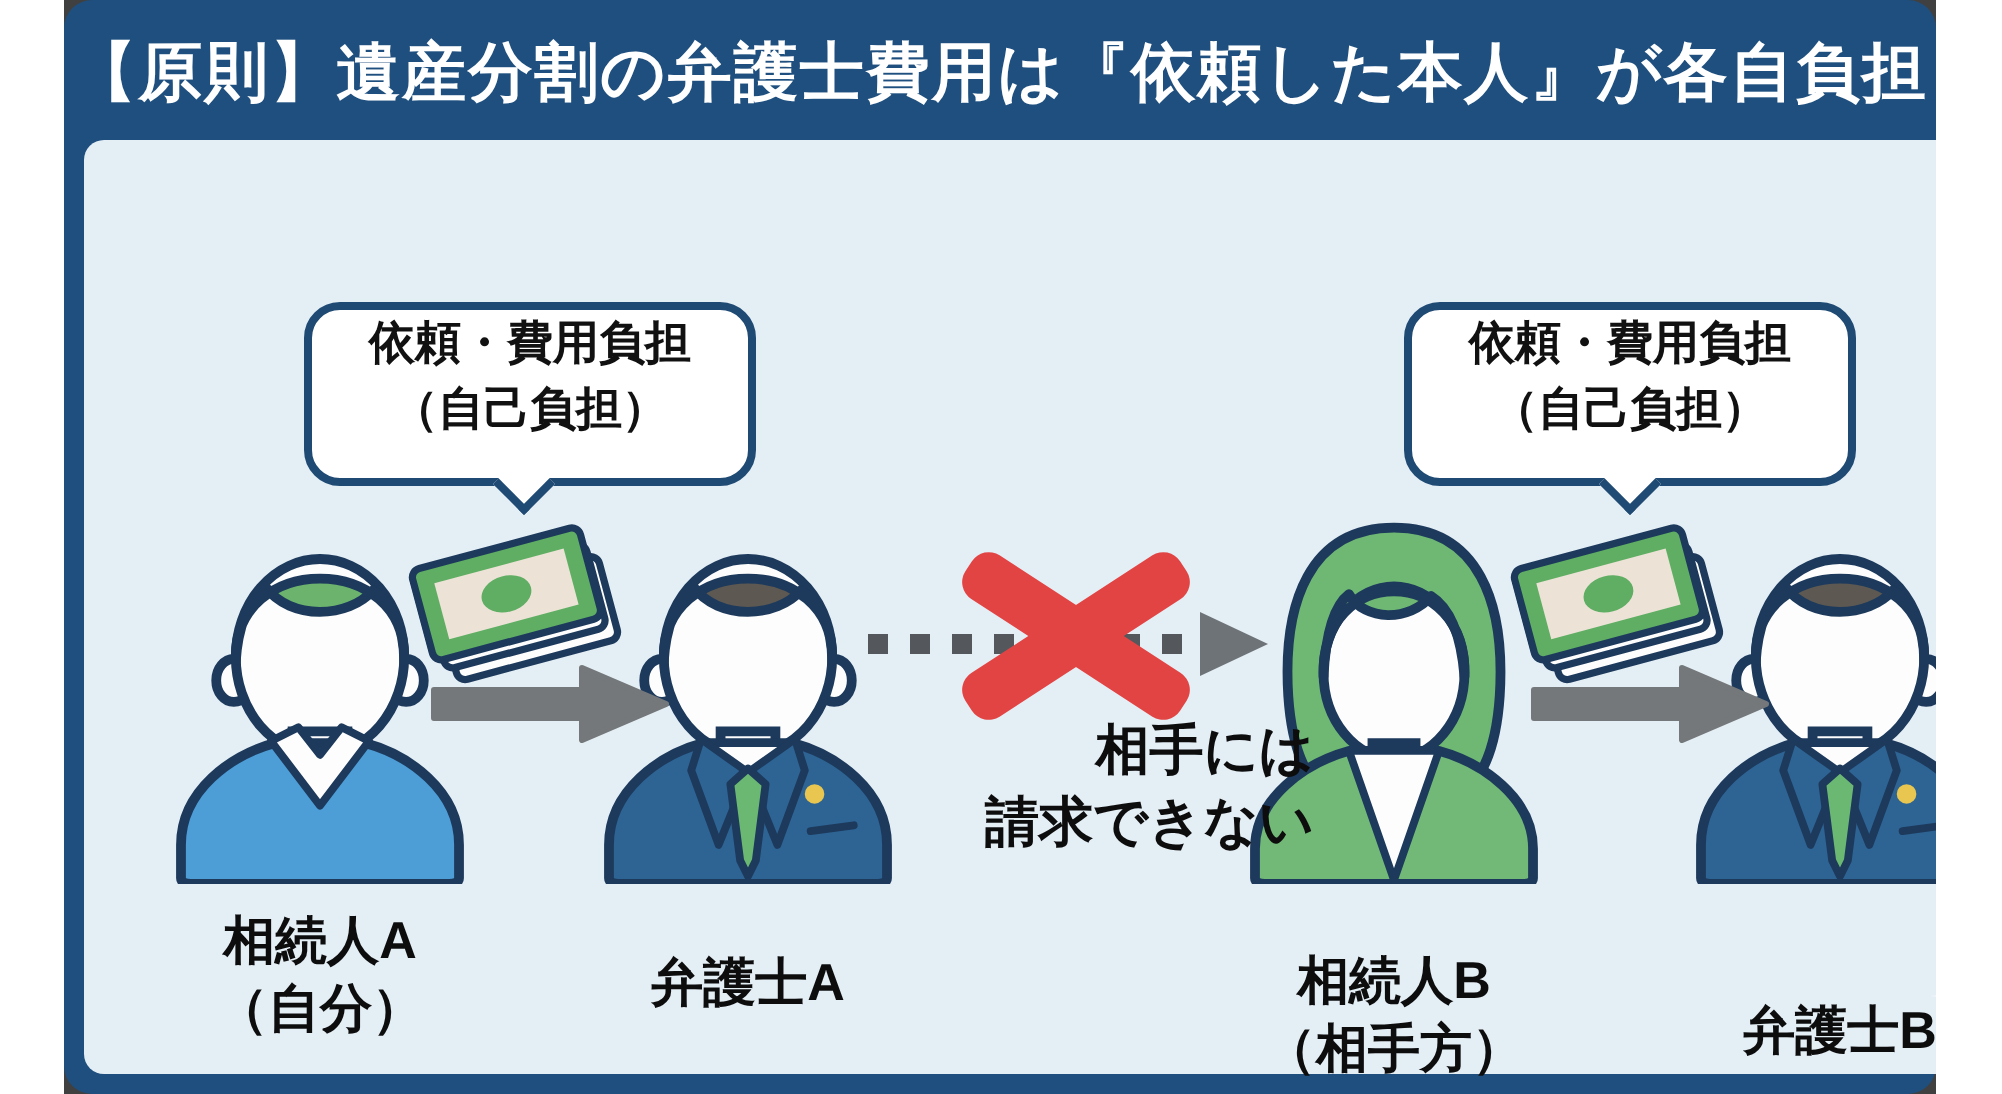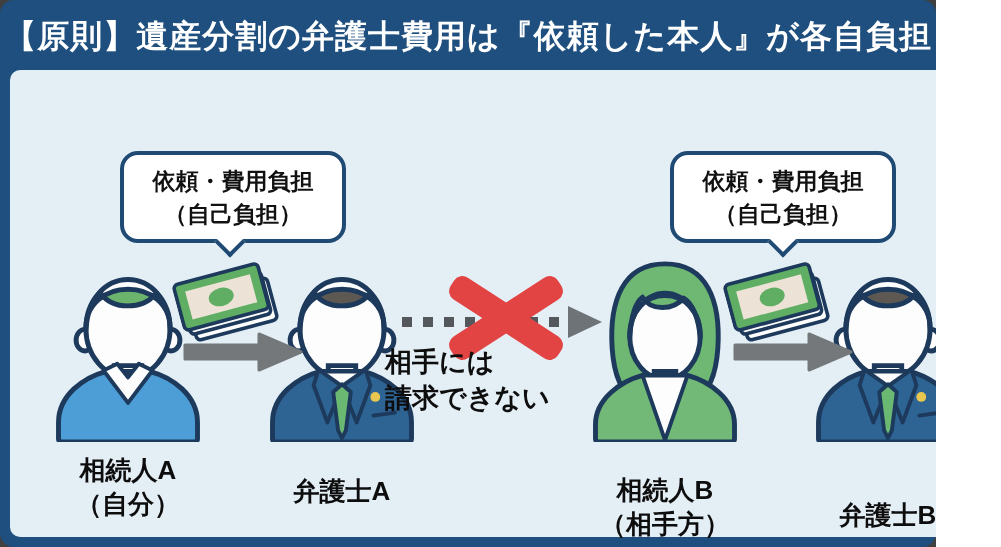--- a/index.html
+++ b/index.html
@@ -1,18 +1,18 @@
 <!DOCTYPE html>
 <html><head>
 <meta charset="utf-8">
 <style>
   * { margin:0; padding:0; box-sizing:border-box; }
   body { background:#ffffff; font-family:"Liberation Sans","DejaVu Sans",sans-serif; }
   #canvas {
-    position:relative; width:936px; height:547px; overflow:hidden; background:#404040;
+    position:relative; width:936px; height:547px; overflow:hidden; background:#404040;margin-left:32px;
   }
   .frame {
     position:absolute; inset:0; background:#1e4f7e; border-radius:14px;
   }
   .header-title {
     position:absolute; left:0; top:14px; width:100%;
     text-align:center; color:#ffffff; font-size:32px; font-weight:800;
     letter-spacing:1px; line-height:44px; white-space:nowrap;
   }
   .content {
@@ -20,21 +20,21 @@
     background:#e4eef5; border-radius:10px;
   }
   .diagram-title {
     position:absolute; left:0; top:8px; width:100%;
     text-align:center; color:#0d0d0d; font-size:34px; font-weight:800;
     letter-spacing:1px; white-space:nowrap;
   }
   .bubble {
     position:absolute; top:81px; width:226px; height:92px;
     background:#ffffff; border:4px solid #1f4a73; border-radius:18px;
-    text-align:center; padding-top:10px;
+    text-align:center; 
   }
   .bubble .b-line { font-size:23px; font-weight:700; color:#111; line-height:33px; white-space:nowrap; }
   .bubble .tail {
     position:absolute; bottom:-14px; width:22px; height:22px; background:#ffffff;
     border-right:4px solid #1f4a73; border-bottom:4px solid #1f4a73;
     transform:rotate(45deg);
   }
   .bubble-left  { left:110px; }
   .bubble-left .tail { left:95px; }
   .bubble-right { left:660px; }
@@ -46,22 +46,22 @@
   .person-lawyer-b { left:793px; }
   .money { position:absolute; top:193px; width:100px; height:76px; transform:rotate(-15deg); }
   .money-left  { left:167px; }
   .money-right { left:718px; }
   .arrow-solid { position:absolute; top:262px; width:120px; height:40px; }
   .arrow-solid-left  { left:173px; }
   .arrow-solid-right { left:723px; }
   .arrow-dashed { position:absolute; left:388px; top:230px; width:210px; height:44px; }
   .cross { position:absolute; left:430px; top:192px; width:132px; height:112px; }
   .no-claim {
-    position:absolute; left:375px; top:274px; width:240px;
-    text-align:left; font-size:27px; font-weight:800; color:#0d0d0d; line-height:36px;
+    position:absolute; left:375px; top:287px; width:240px;
+    text-align:right; font-size:27px; font-weight:800; color:#0d0d0d; line-height:36px;
     white-space:nowrap;
   }
   .person-label {
     position:absolute; width:200px; text-align:center;
     font-size:26px; font-weight:800; color:#0d0d0d; line-height:34px; white-space:nowrap;
   }
   .label-heir-a   { left:18px;  top:383px; }
   .label-lawyer-a { left:232px; top:404px; }
   .label-heir-b   { left:555px; top:403px; }
   .label-lawyer-b { left:778px; top:428px; }

